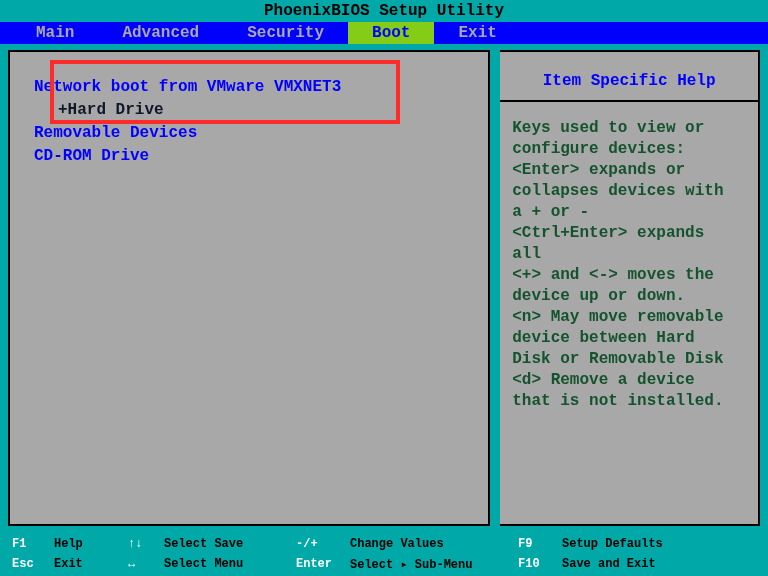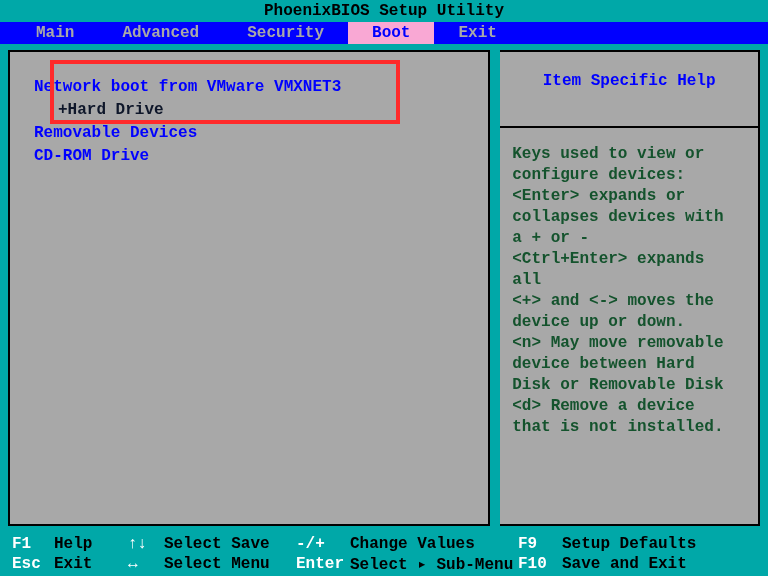--- a/index.html
+++ b/index.html
@@ -26,21 +26,21 @@
     height: 22px;
     display: flex;
     align-items: center;
     padding-left: 12px;
   }
   .menubar .menu-item {
     padding: 2px 24px;
     cursor: pointer;
   }
   .menubar .menu-item.active {
-    background: #f9a8d4;
+    background: #84cc16;
     color: #0000ff;
     text-align: right;
   }
   .content {
     display: flex;
     height: 488px;
     padding: 6px 8px 6px 8px;
     gap: 10px;
   }
   .panel {
@@ -73,36 +73,36 @@
     border: 4px solid #ff2a2a;
     left: 40px;
     top: 8px;
     width: 350px;
     height: 64px;
     pointer-events: none;
   }
   .help-title {
     color: #0000ff;
     text-align: center;
-    padding: 4px 0 36px 0;
+    padding: 4px 0 10px 0;
     border-bottom: 2px solid #000;
     margin: -4px -12px 16px -12px;
     padding-top: 12px;
   }
   .help-body {
     color: #14532d;
     line-height: 21px;
     white-space: pre-wrap;
   }
   .footer {
     background: #00a8a8;
     color: #000;
     height: 44px;
     padding: 2px 12px;
-    font-size: 16px;
+    font-size: 12px;
   }
   .footer-row {
     display: flex;
     align-items: center;
     height: 20px;
   }
   .fkey { color: #fff; width: 42px; }
   .flabel { width: 74px; }
   .farrow { color: #fff; width: 36px; text-align:left;}
   .faction { width: 132px; }

